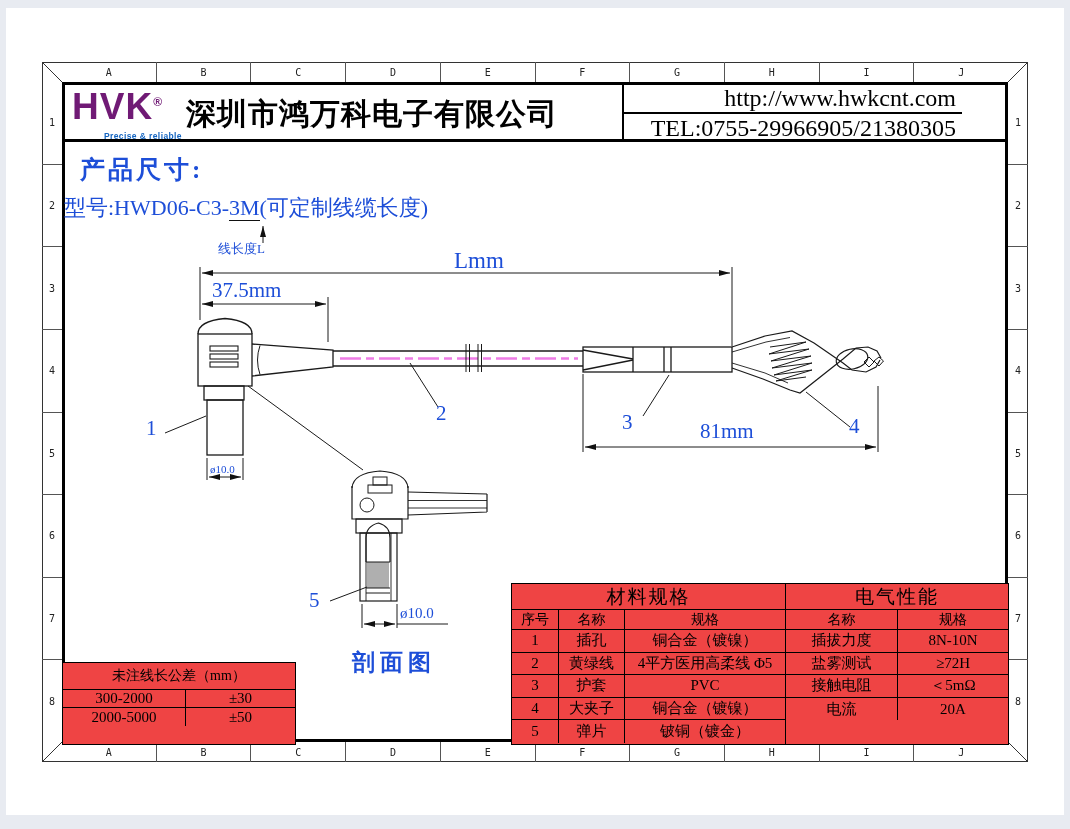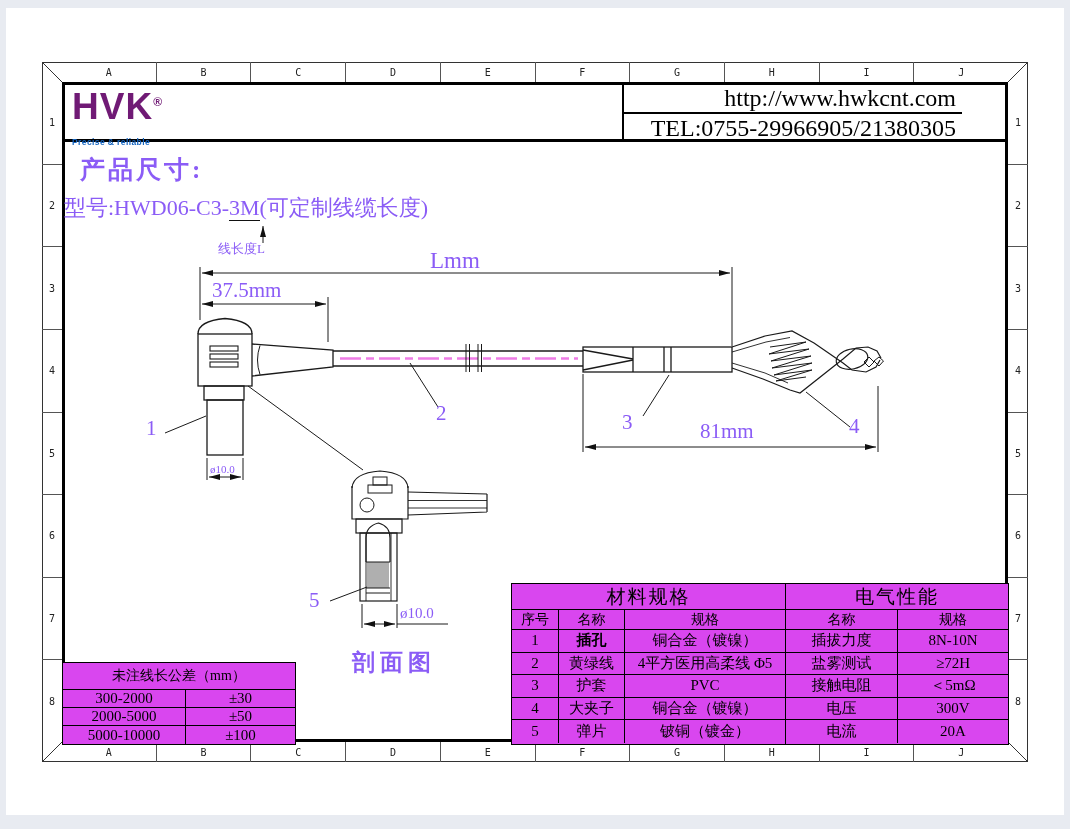--- a/index.html
+++ b/index.html
@@ -2,48 +2,48 @@
 <html><head>
 <meta charset="utf-8">
 <title></title>
 <style>
   html,body{margin:0;padding:0;background:#dfe3ea;}
   .stage{position:relative;width:1070px;height:829px;background:#e8ebf1;overflow:hidden;
          font-family:"Liberation Serif","DejaVu Serif",serif;color:#000;}
   .stage *{box-sizing:border-box;}
   .sheet{position:absolute;left:6px;top:8px;width:1058px;height:807px;background:#ffffff;}
   .abs{position:absolute;}
-  .t{position:absolute;white-space:nowrap;line-height:1;color:#8b5cf6;}
+  .t{position:absolute;white-space:nowrap;line-height:1;color:#1d4ed8;}
   
   .outer{position:absolute;left:42px;top:62px;width:986px;height:700px;border:1px solid #333;}
   .inner{position:absolute;left:62px;top:82px;width:946px;height:660px;border:3px solid #000;}
   .gtop,.gbot{position:absolute;left:62px;width:946px;height:20px;display:flex;}
   .gtop{top:62px;} .gbot{top:742px;}
   .gcell{flex:1;display:flex;align-items:center;justify-content:center;
          font-family:"DejaVu Sans Mono",monospace;font-size:10px;color:#222;border-right:1px solid #555;}
   .gcell:last-child{border-right:none;}
   .gleft,.gright{position:absolute;top:82px;width:20px;height:660px;display:flex;flex-direction:column;}
   .gleft{left:42px;} .gright{left:1008px;}
   .rcell{flex:1;display:flex;align-items:center;justify-content:center;
          font-family:"DejaVu Sans Mono",monospace;font-size:10px;color:#222;border-bottom:1px solid #555;}
   .rcell:last-child{border-bottom:none;}
   
   .hdr{position:absolute;left:65px;top:85px;width:940px;height:57px;border-bottom:3px solid #000;}
   .logo{position:absolute;left:72px;top:88px;width:110px;}
   .logo-main{font-family:"Liberation Sans",sans-serif;font-weight:700;font-size:37px;line-height:1;letter-spacing:1px;}
   .logo-reg{font-family:"Liberation Sans",sans-serif;font-weight:700;font-size:12px;vertical-align:super;}
-  .logo-tag{font-family:"Liberation Sans",sans-serif;font-weight:700;font-size:8.5px;letter-spacing:.4px;margin-top:12px;}
+  .logo-tag{font-family:"Liberation Sans",sans-serif;font-weight:700;font-size:8.5px;letter-spacing:.4px;margin-top:6px;text-align:right;}
   .company{position:absolute;left:186px;top:94px;font-family:"Liberation Sans",sans-serif;
            font-weight:700;font-size:30px;letter-spacing:1px;}
   .infobox{position:absolute;left:622px;top:85px;width:340px;height:57px;border-left:2px solid #000;}
   .infrow{height:28px;display:flex;align-items:center;justify-content:flex-end;
           padding-right:6px;font-size:24px;white-space:nowrap;}
   .infrow.first{border-bottom:2px solid #000;height:29px;}
   
-  .tbl{position:absolute;border:1.5px solid #000;background:#d946ef;}
+  .tbl{position:absolute;border:1.5px solid #000;background:#ef4444;}
   .tbl .title{display:flex;align-items:center;justify-content:center;border-bottom:1.5px solid #000;}
   .tbl .row{display:flex;border-bottom:1.5px solid #000;}
   .tbl .row:last-child{border-bottom:none;}
   .tbl .c{display:flex;align-items:center;justify-content:center;border-right:1.5px solid #000;
           white-space:nowrap;}
   .tbl .c:last-child{border-right:none;}
   .serif15{font-size:15px;}
 </style>
 </head>
 <body>
@@ -96,20 +96,21 @@
     <div class="rcell">7</div>
     <div class="rcell">8</div>
   </div>
   <div class="inner"></div>
 
   <div class="hdr"></div>
   <div class="logo">
     <div class="logo-main" style="color: #701a75;"><span>HVK</span><span class="logo-reg">®</span></div>
     <div class="logo-tag" style="color: rgb(21, 101, 192);">Precise &amp; reliable</div>
   </div>
+  <div class="company">深圳市鸿万科电子有限公司</div>
   <div class="infobox">
     <div class="infrow first">http://www.hwkcnt.com</div>
     <div class="infrow">TEL:0755-29966905/21380305</div>
   </div>
 
   <div class="t" style="left:80px;top:157px;font-size:25px;font-weight:700;letter-spacing:3px;">产品尺寸:</div>
   <div class="t" style="left:64px;top:197px;font-size:22px;"><span>型号:HWD06-C3-</span><span style="border-bottom:1.5px solid #111;">3M</span><span>(可定制线缆长度)</span></div>
 
   <svg class="abs" style="left:0;top:0;" width="1070" height="829" viewBox="0 0 1070 829">
     <defs>
@@ -213,21 +214,21 @@
         <path d="M202,304 H326" marker-start="url(#arw)" marker-end="url(#arw)"></path>
         <path d="M585,447 H876" marker-start="url(#arw)" marker-end="url(#arw)"></path>
         <path d="M209,477 H241" marker-start="url(#arw)" marker-end="url(#arw)"></path>
         <path d="M364,624 H395" marker-start="url(#arw)" marker-end="url(#arw)"></path>
         <path d="M397,624 H448"></path>
       </g>
     </g>
   </svg>
 
   <div class="t" style="left:218px;top:242px;font-size:13px;">线长度L</div>
-  <div class="t" style="left:430px;top:249px;font-size:23px;">Lmm</div>
+  <div class="t" style="left:454px;top:249px;font-size:23px;">Lmm</div>
   <div class="t" style="left:212px;top:280px;font-size:21px;">37.5mm</div>
   <div class="t" style="left:700px;top:421px;font-size:21px;">81mm</div>
   <div class="t" style="left:210px;top:464px;font-size:11px;">ø10.0</div>
   <div class="t" style="left:400px;top:606px;font-size:15px;">ø10.0</div>
   <div class="t" style="left:146px;top:418px;font-size:21px;">1</div>
   <div class="t" style="left:436px;top:403px;font-size:21px;">2</div>
   <div class="t" style="left:622px;top:412px;font-size:21px;">3</div>
   <div class="t" style="left:849px;top:416px;font-size:21px;">4</div>
   <div class="t" style="left:309px;top:590px;font-size:21px;">5</div>
   <div class="t" style="left:352px;top:651px;font-size:23px;font-weight:700;letter-spacing:5px;">剖面图</div>
@@ -235,36 +236,32 @@
   <div class="tbl" style="left:62px;top:662px;width:234px;height:83px;">
     <div class="title" style="height:27px;font-size:14px;">未注线长公差（mm）</div>
     <div class="row" style="height:18px;">
       <div class="c serif15" style="width:123px;">300-2000</div>
       <div class="c serif15" style="flex:1;">±30</div>
     </div>
     <div class="row" style="height:18px;">
       <div class="c serif15" style="width:123px;">2000-5000</div>
       <div class="c serif15" style="flex:1;">±50</div>
     </div>
-    <div class="row" style="height:18px;">
-      <div class="c serif15" style="width:123px;">5000-10000</div>
-      <div class="c serif15" style="flex:1;">±100</div>
-    </div>
   </div>
 
   <div class="tbl" style="left:511px;top:583px;width:275px;height:162px;">
     <div class="title" style="height:26px;font-size:19px;letter-spacing:2px;">材料规格</div>
     <div class="row" style="height:20px;">
       <div class="c" style="width:47px;font-size:14px;">序号</div>
       <div class="c" style="width:66px;font-size:14px;">名称</div>
       <div class="c" style="flex:1;font-size:14px;">规格</div>
     </div>
     <div class="row" style="height:22.6px;">
       <div class="c serif15" style="width:47px;">1</div>
-      <div class="c serif15" style="width:66px;font-weight:bold;">插孔</div>
+      <div class="c serif15" style="width:66px;">插孔</div>
       <div class="c serif15" style="flex:1;">铜合金（镀镍）</div>
     </div>
     <div class="row" style="height:22.6px;">
       <div class="c serif15" style="width:47px;">2</div>
       <div class="c serif15" style="width:66px;">黄绿线</div>
       <div class="c serif15" style="flex:1;font-family:Liberation Serif, serif;">4平方医用高柔线 Φ5</div>
     </div>
     <div class="row" style="height:22.6px;">
       <div class="c serif15" style="width:47px;">3</div>
       <div class="c serif15" style="width:66px;">护套</div>
@@ -294,21 +291,17 @@
     </div>
     <div class="row" style="height:22.6px;">
       <div class="c serif15" style="width:112px;">盐雾测试</div>
       <div class="c serif15" style="flex:1;">≥72H</div>
     </div>
     <div class="row" style="height:22.6px;">
       <div class="c serif15" style="width:112px;">接触电阻</div>
       <div class="c serif15" style="flex:1;">＜5mΩ</div>
     </div>
     <div class="row" style="height:22.6px;">
-      <div class="c serif15" style="width:112px;">电压</div>
-      <div class="c serif15" style="flex:1;">300V</div>
-    </div>
-    <div class="row" style="height:22.6px;">
       <div class="c serif15" style="width:112px;">电流</div>
       <div class="c serif15" style="flex:1;">20A</div>
     </div>
   </div>
 </div>
 
 </body></html>

